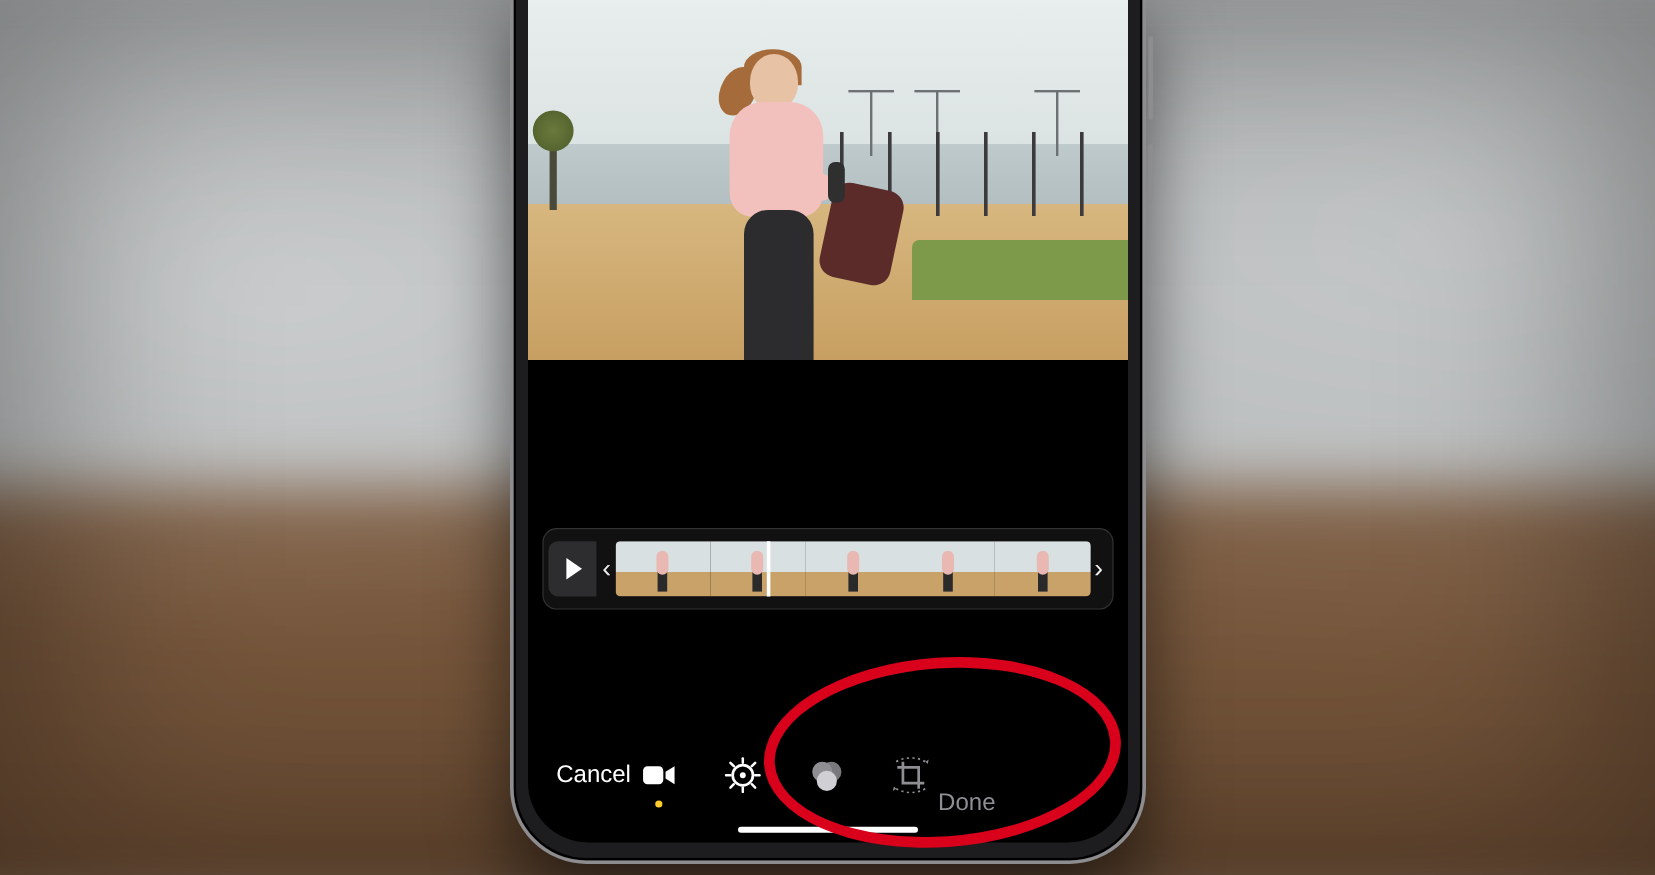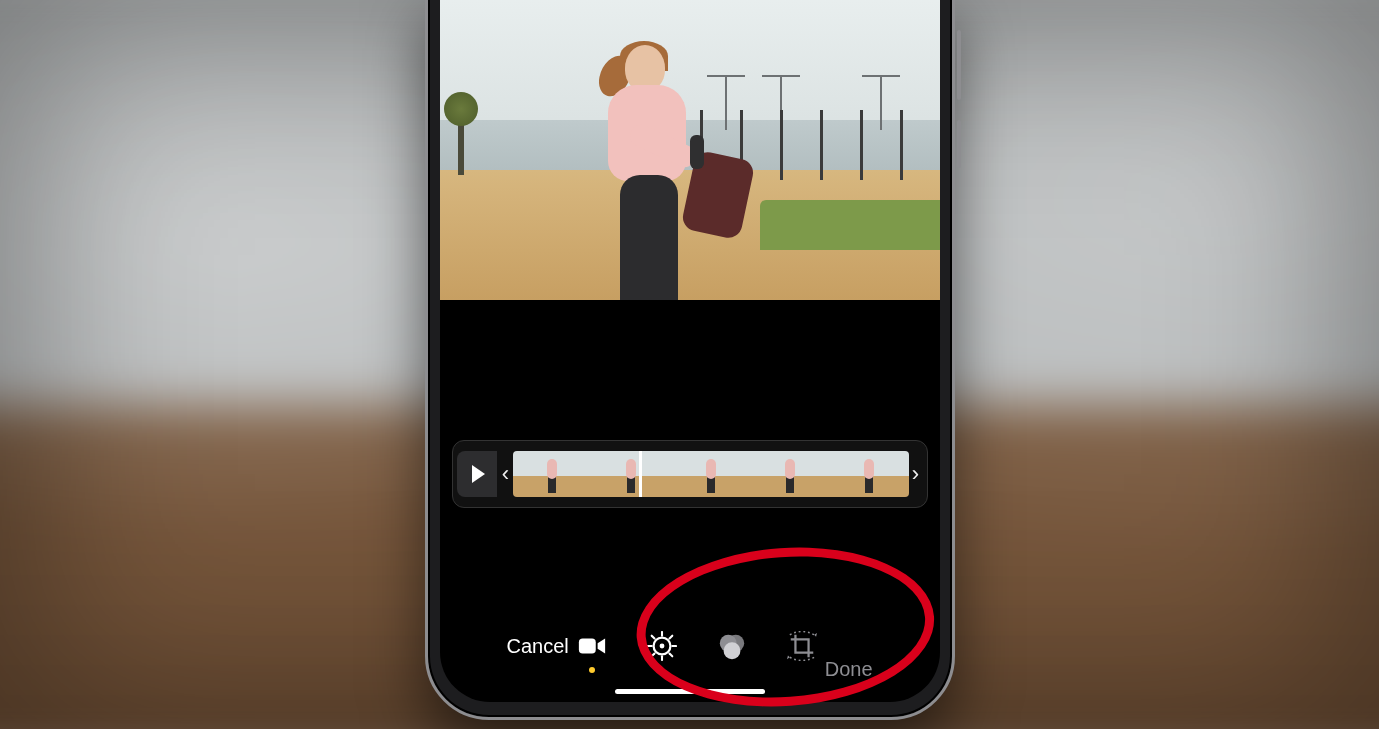--- a/index.html
+++ b/index.html
@@ -55,21 +55,21 @@
   .play-chip{width:40px;height:46px;background:#2d2d2f;border-radius:8px 0 0 8px;display:flex;align-items:center;justify-content:center;margin-right:2px;}
   .play-tri{width:0;height:0;border-left:13px solid #fff;border-top:9px solid transparent;border-bottom:9px solid transparent;margin-left:3px;}
   .handle{width:14px;height:46px;display:flex;align-items:center;justify-content:center;color:#eee;font-size:22px;font-weight:300;}
   .frames{flex:1;height:46px;display:flex;gap:0;position:relative;overflow:hidden;border-radius:4px;}
   .frame{flex:1;position:relative;background:linear-gradient(to bottom,#d9e0e1 0%,#d9e0e1 55%,#c8a268 55%,#c8a268 100%);}
   .frame::after{content:"";position:absolute;left:50%;top:18%;width:10px;height:20px;border-radius:5px;background:#e9b8b3;transform:translateX(-50%);}
   .frame::before{content:"";position:absolute;left:50%;top:52%;width:8px;height:18px;background:#2a2a2b;transform:translateX(-50%);}
   .playhead{position:absolute;top:-2px;bottom:-2px;left:32%;width:3px;background:#fff;border-radius:2px;}
 
   
-  .toolbar{position:absolute;left:0;right:0;bottom:26px;height:60px;display:flex;align-items:center;justify-content:center;padding:0 18px;}
+  .toolbar{position:absolute;left:0;right:0;bottom:26px;height:60px;display:flex;align-items:center;justify-content:flex-start;padding:0 18px;}
   .txt-btn{color:#fff;font-size:20px;font-weight:400;background:none;border:none;}
   .txt-btn.dim{color:#8e8e93;margin-top:46px;}
   .tools{display:flex;gap:36px;align-items:center;}
   .tool{width:34px;height:34px;display:flex;align-items:center;justify-content:center;position:relative;}
   .tool svg{width:30px;height:30px;}
   .dot{position:absolute;bottom:-10px;left:50%;transform:translateX(-50%);width:6px;height:6px;border-radius:50%;background:#ffcb2e;}
 
   .home-ind{position:absolute;bottom:8px;left:50%;transform:translateX(-50%);width:150px;height:5px;border-radius:3px;background:#fff;}
 
   

